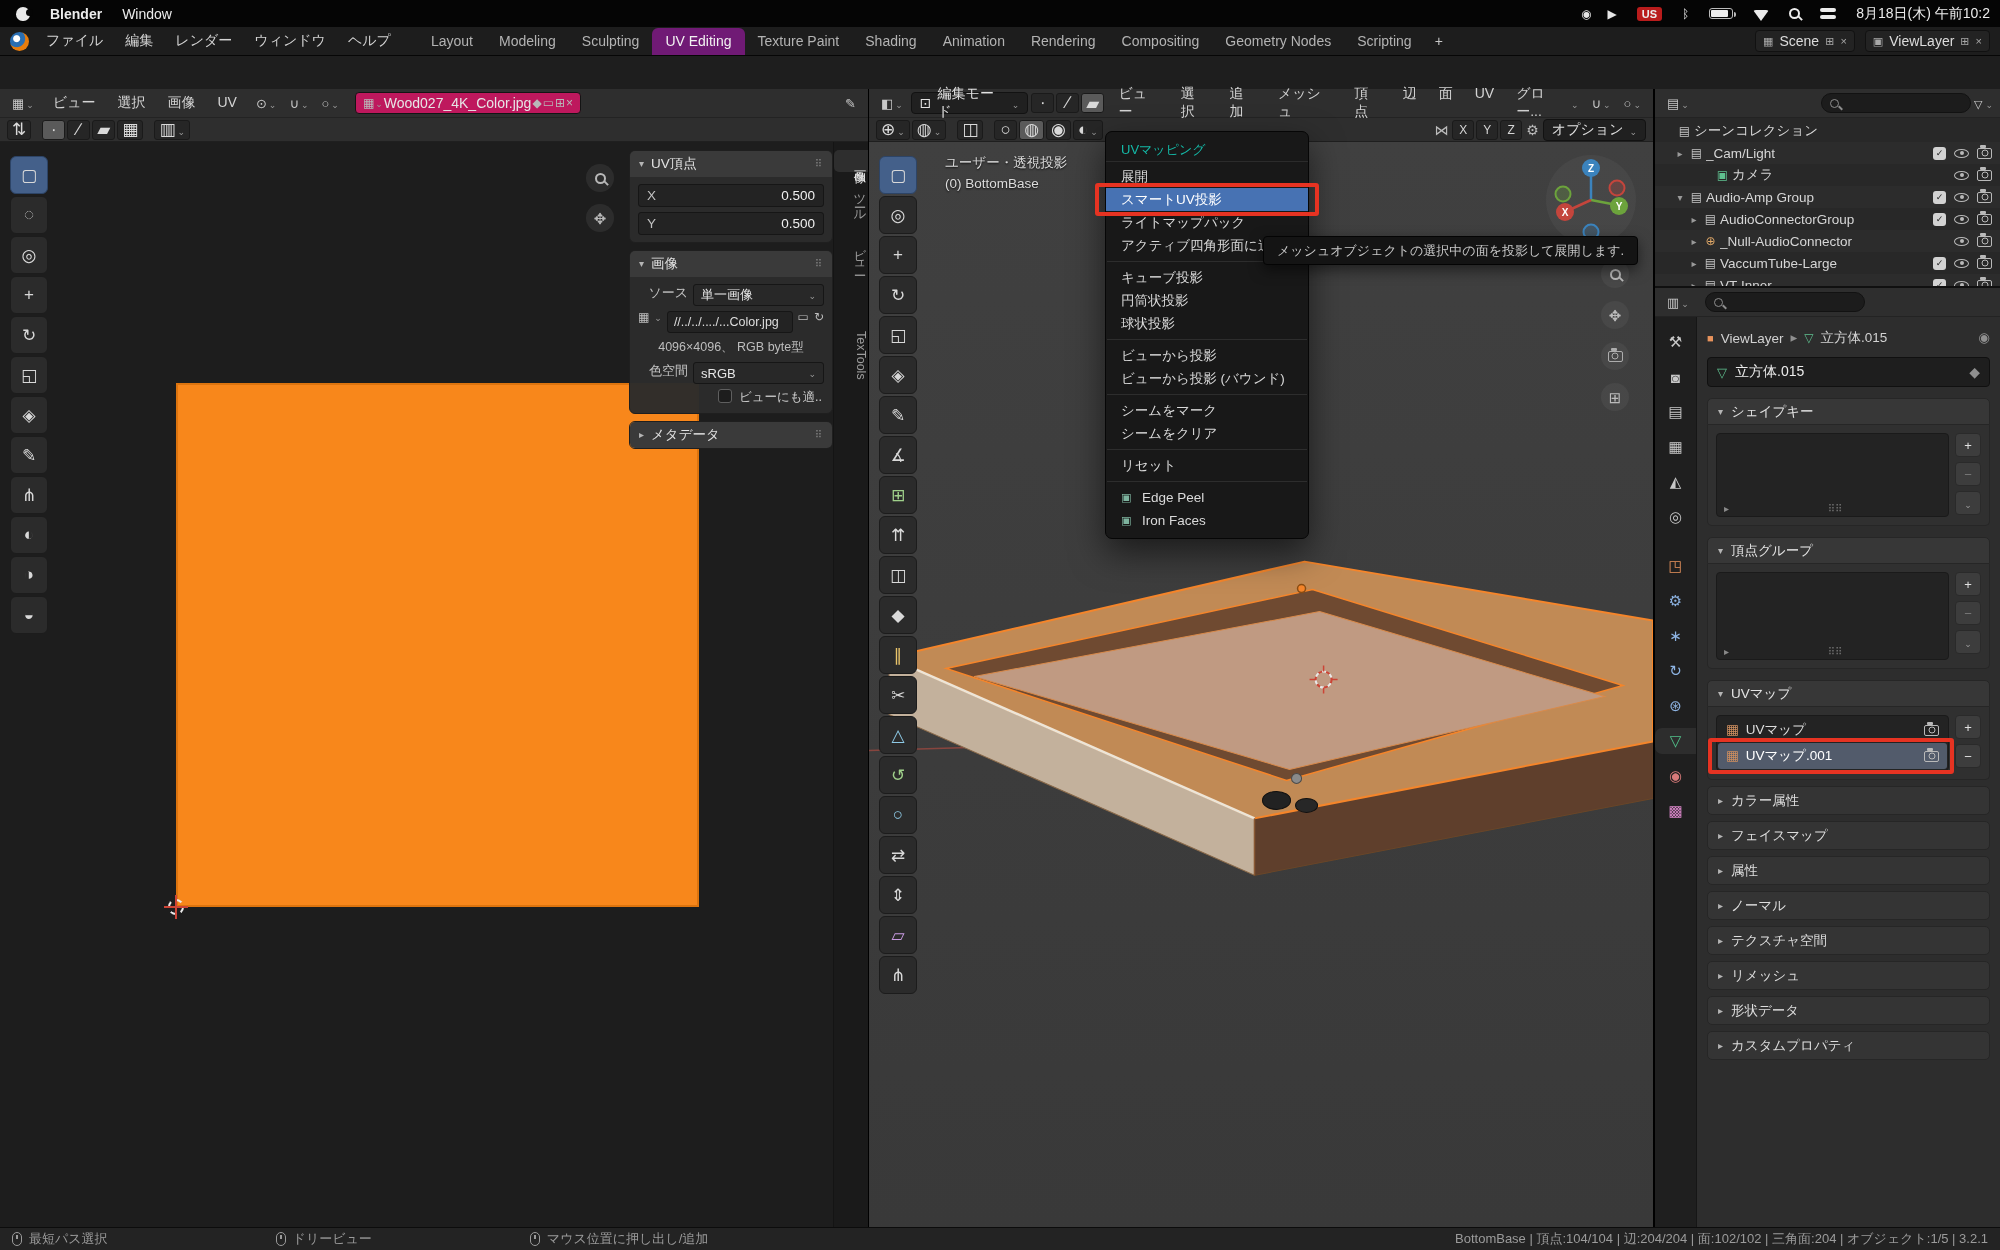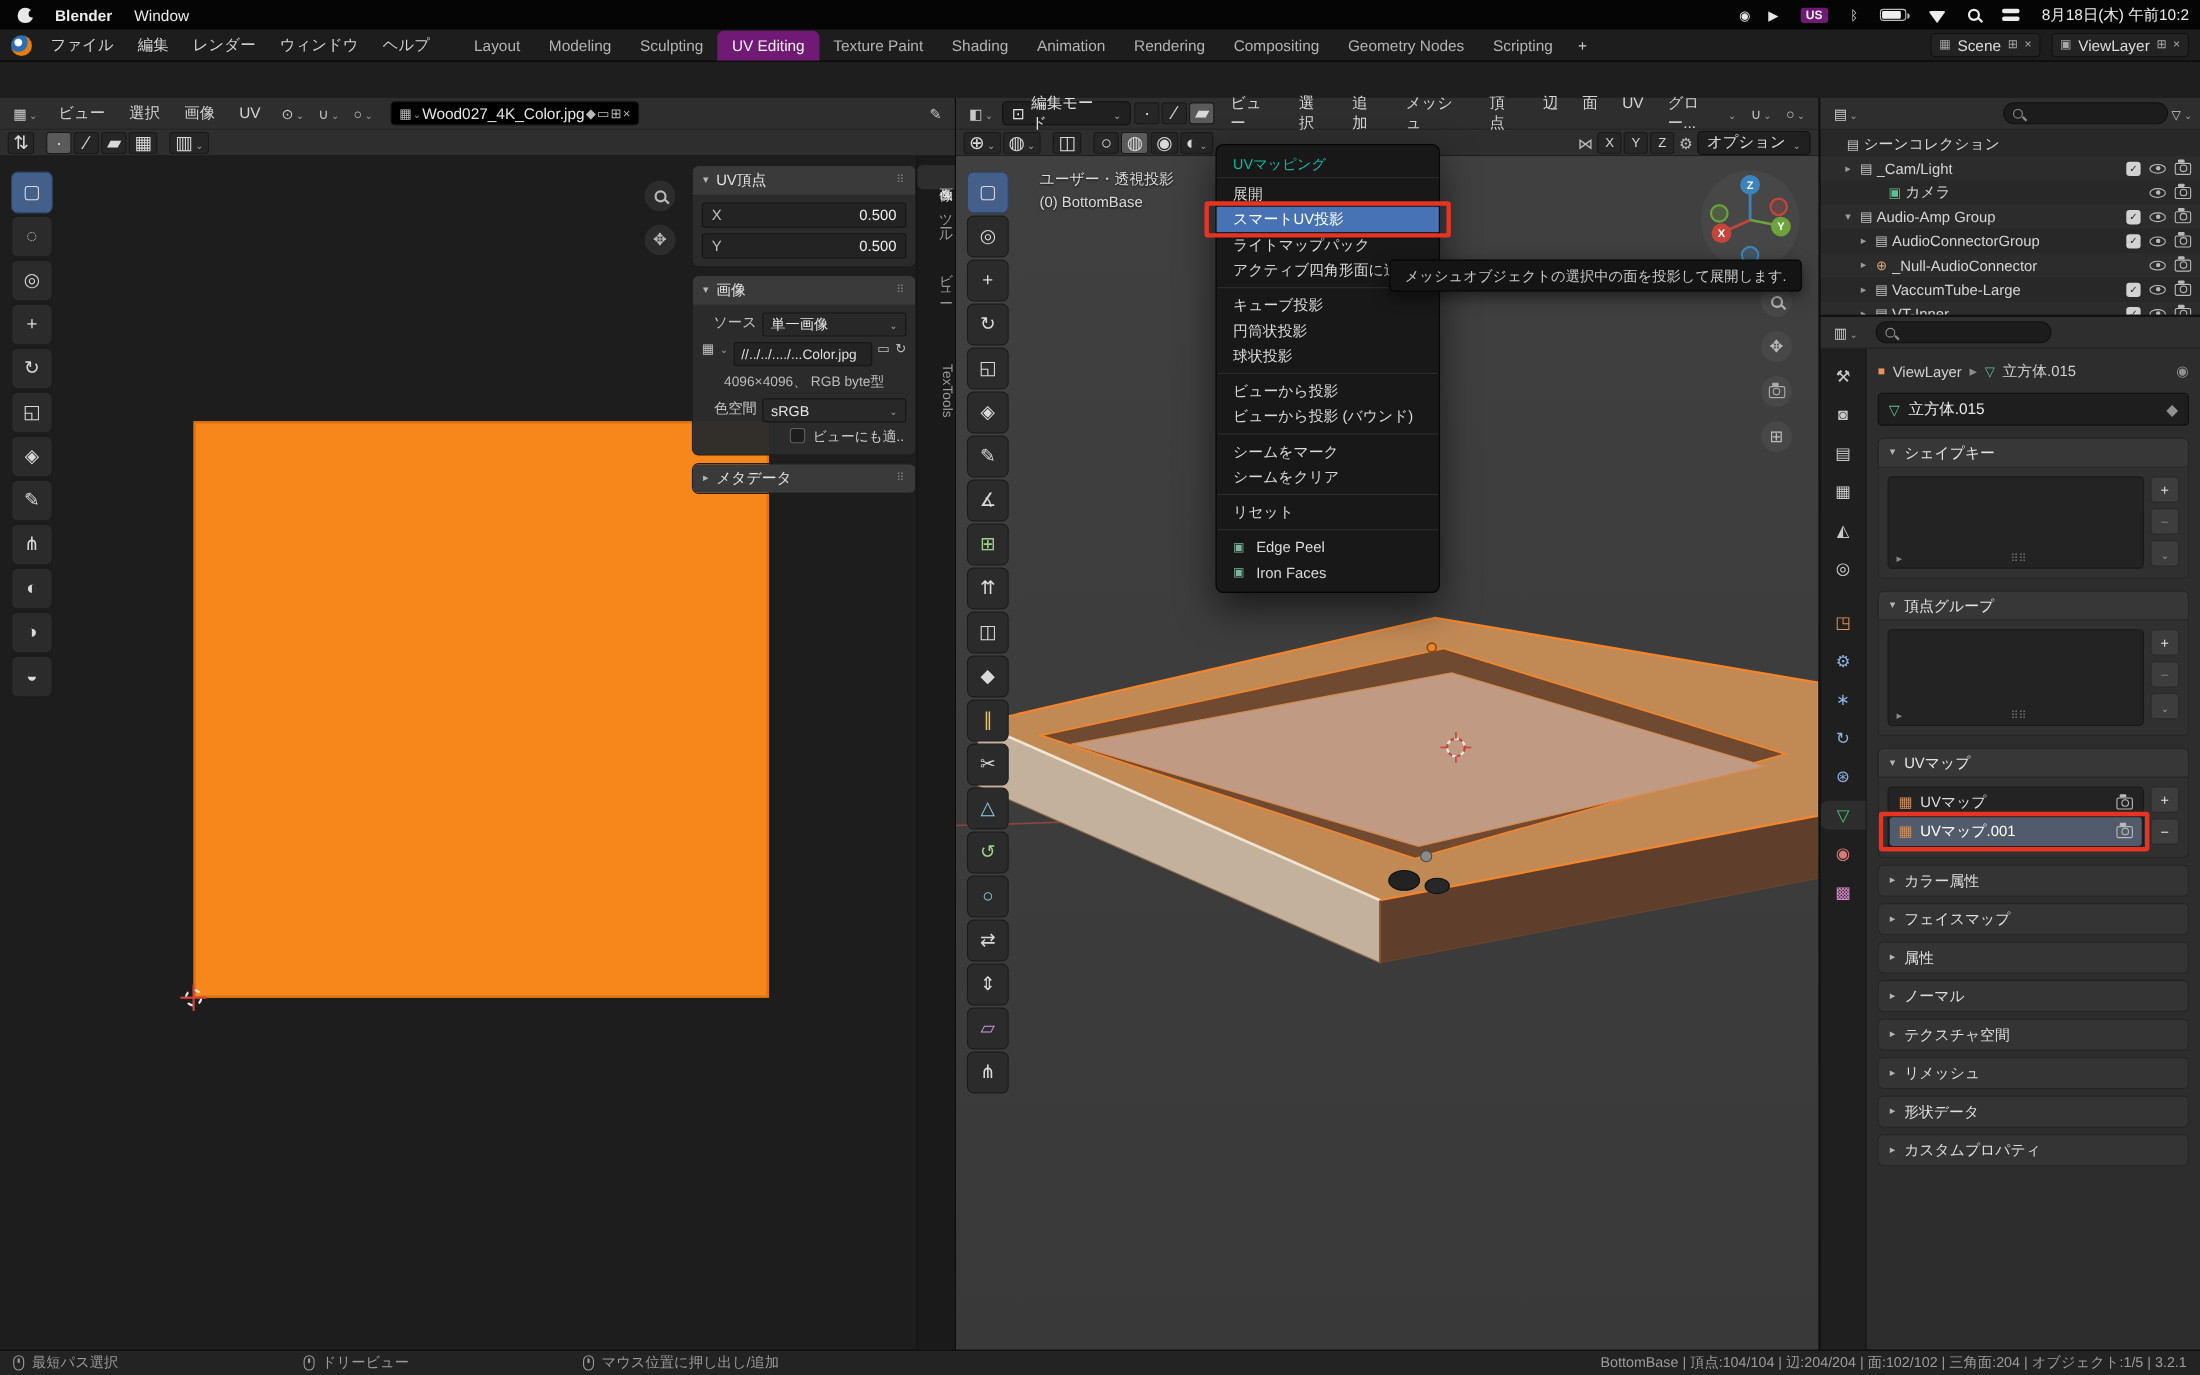--- a/index.html
+++ b/index.html
@@ -44,21 +44,21 @@
   .ic-green{color:#5fc08f !important}
   .ic-orange{color:#e0a868 !important}
 
   
   .macbar{height:27px;background:#050505;display:flex;align-items:center;gap:20px;padding:0 10px 0 16px;color:#ececec;font-size:14px}
   .apple{width:14px;height:14px;background:#e8e8e8;border-radius:50% 50% 46% 46%;position:relative}
   .apple::after{content:"";position:absolute;right:-3px;top:2px;width:7px;height:7px;background:#050505;border-radius:50%}
   .mac-app{font-weight:bold}
   .mac-icons{display:flex;gap:16px;align-items:center}
   .mac-ico{color:#e6e6e6;font-size:12px}
-  .us-badge{background:#701a75;border-radius:3px;padding:1px 5px;font-size:11px;font-weight:bold}
+  .us-badge{background:#b91c1c;border-radius:3px;padding:1px 5px;font-size:11px;font-weight:bold}
   .i-batt{position:relative;width:24px;height:11px;border:1px solid #bbb;border-radius:3px}
   .i-batt i{position:absolute;left:1px;top:1px;bottom:1px;width:17px;background:#eee;border-radius:1px}
   .i-batt::after{content:"";position:absolute;right:-4px;top:3px;width:2px;height:5px;background:#bbb;border-radius:0 2px 2px 0}
   .i-wifi{width:0;height:0;border-left:8px solid transparent;border-right:8px solid transparent;border-top:11px solid #ececec;border-radius:3px;transform:translateY(2px)}
   .i-mag{position:relative;width:11px;height:11px;border:2px solid #c9c9c9;border-radius:50%}
   .i-mag::after{content:"";position:absolute;width:6px;height:2px;background:#c9c9c9;transform:rotate(45deg);right:-5px;bottom:-2px}
   .mac-mag{border-color:#ececec}.mac-mag::after{background:#ececec}
   .i-cc{width:16px;height:11px;position:relative}
   .i-cc::before,.i-cc::after{content:"";position:absolute;left:0;right:0;height:4px;border-radius:3px;background:#ececec}
   .i-cc::after{bottom:0}
@@ -93,21 +93,21 @@
   .sm-group{display:flex;gap:2px;align-items:center}
   .sm-btn{display:inline-flex;align-items:center;justify-content:center;gap:2px;height:20px;min-width:23px;padding:0 4px;background:#262626;border:1px solid #1a1a1a;border-radius:3px;color:#c9c9c9}
   .sm-btn.active{background:#5a5a5a;color:#fff}
   .sm-btn.gap{margin-left:9px}
   .sm-g{font-size:12px}
   .mir{min-width:22px;font-size:12px;color:#d5d5d5}
   .tglyph{font-size:17px;color:#d9d9d9}
 
   
   .uv-editor{width:869px;flex:none;display:flex;flex-direction:column;background:#1d1d1d;border-right:1px solid #000;position:relative}
-  .img-widget{display:flex;align-items:center;gap:1px;margin-left:8px;background:#000000;border:1px solid #141414;border-radius:4px;height:22px;padding:0 7px}
+  .img-widget{display:flex;align-items:center;gap:1px;margin-left:8px;background:#be185d;border:1px solid #141414;border-radius:4px;height:22px;padding:0 7px}
   .img-widget .gi{font-size:12px;color:#b9b9b9}
   .img-name{color:#e6e6e6}
   .uv-canvas{flex:1;position:relative;background:#1d1d1d;overflow:hidden}
   .toolbar{position:absolute;left:10px;top:14px;display:flex;flex-direction:column;gap:2px;z-index:5}
   .tool-btn{width:38px;height:38px;background:#2b2b2b;border:1px solid #1c1c1c;border-radius:6px;display:flex;align-items:center;justify-content:center}
   .tool-btn.active{background:#44608a;border-color:#2d4466}
   .uv-square{position:absolute;left:176px;top:241px;width:523px;height:524px;background:#f8871b;border:2px solid #dd740e}
   .cursor2d{position:absolute;left:168px;top:757px;width:16px;height:16px;border:2px dashed #e9e9e9;border-radius:50%;z-index:4}
   .cursor2d::before{content:"";position:absolute;left:50%;top:-6px;bottom:-6px;width:2px;background:#cc4436;transform:translateX(-50%)}
   .cursor2d::after{content:"";position:absolute;top:50%;left:-6px;right:-6px;height:2px;background:#cc4436;transform:translateY(-50%)}

